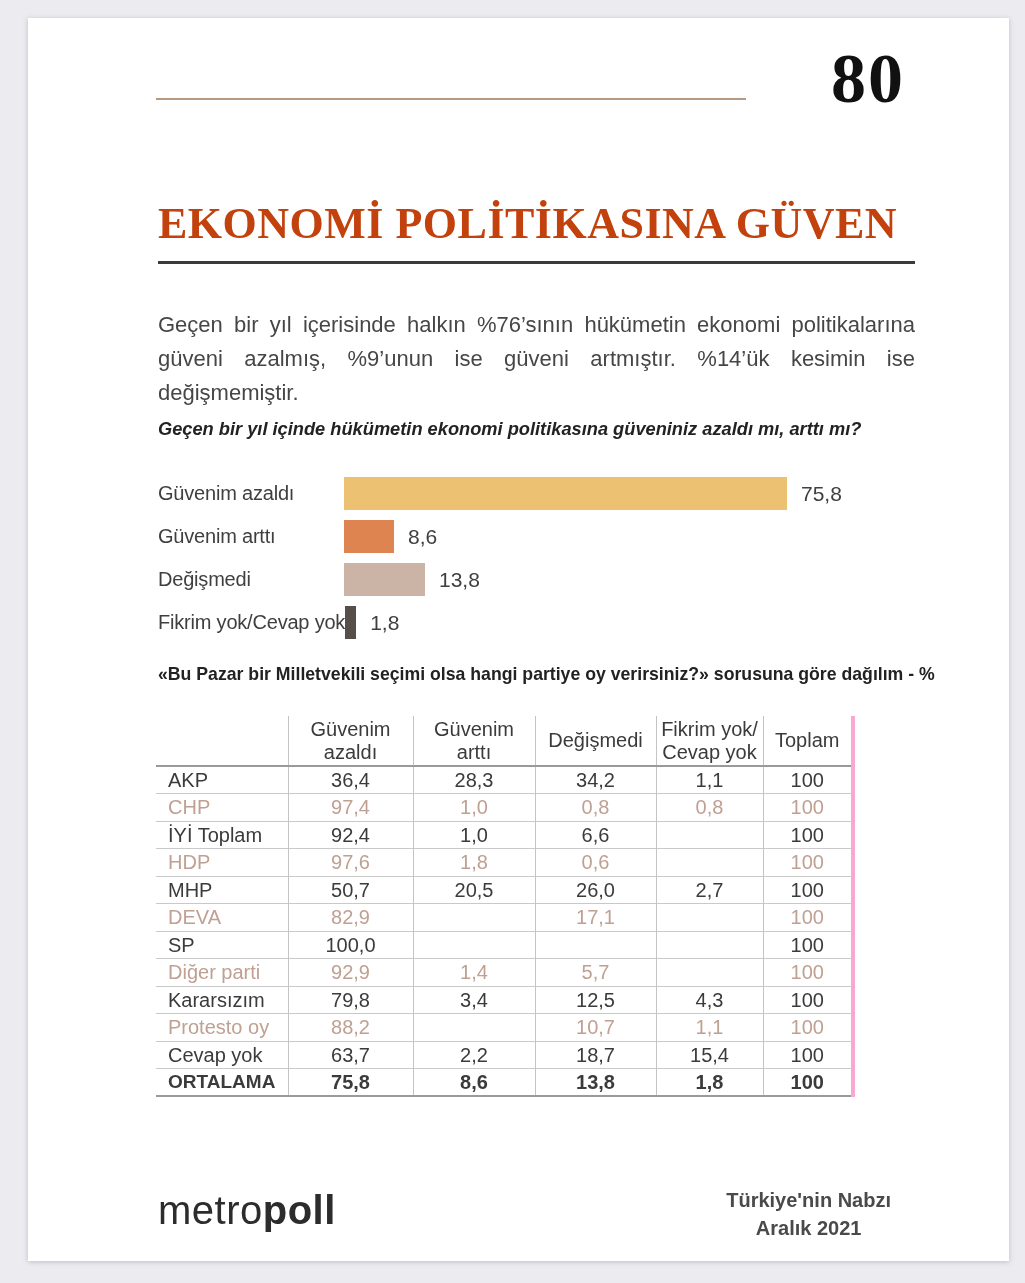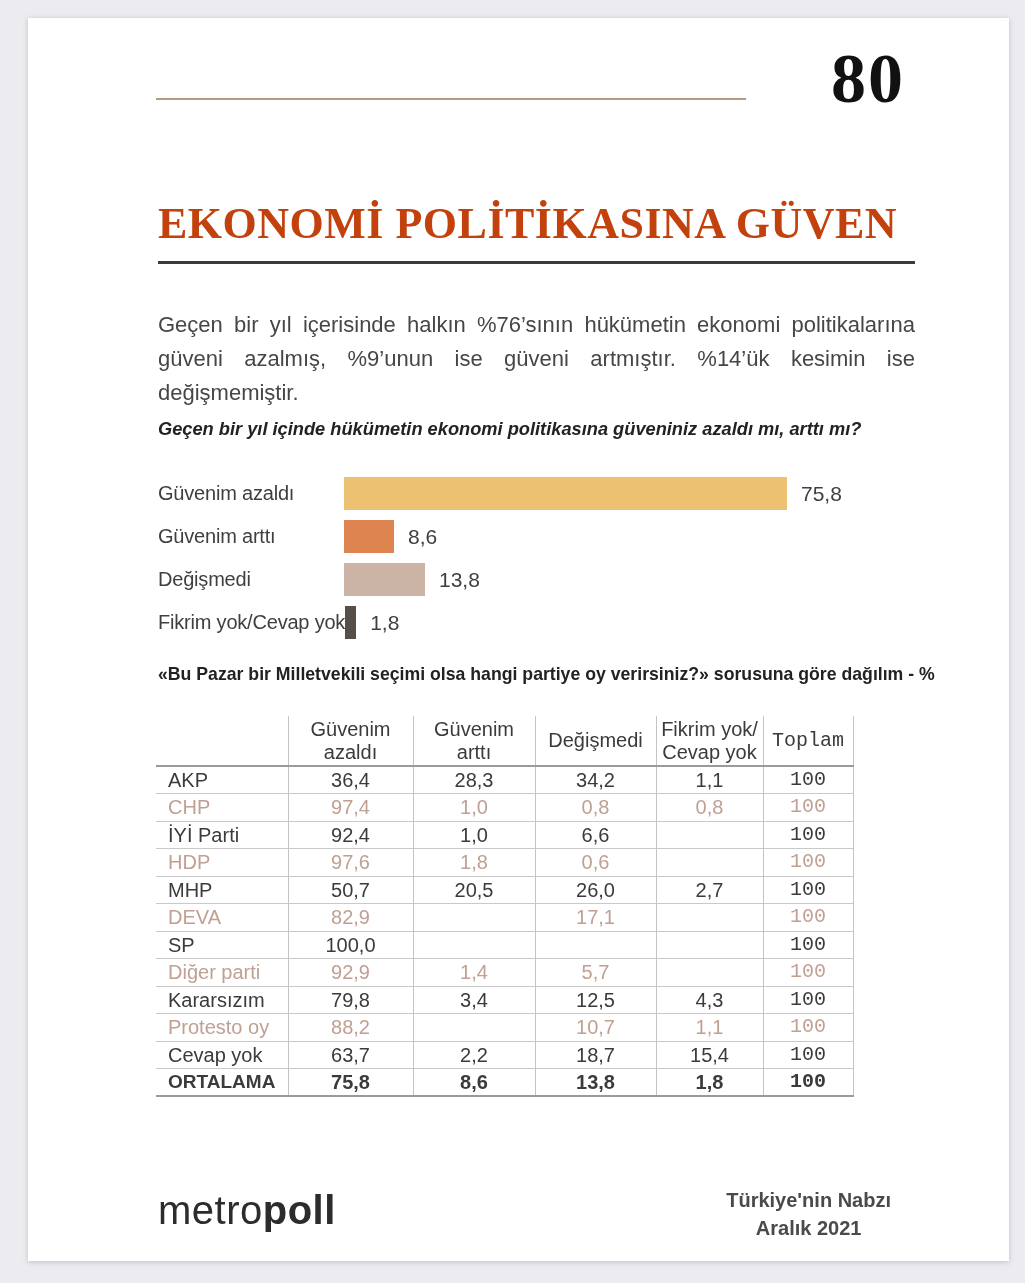--- a/index.html
+++ b/index.html
@@ -135,21 +135,21 @@
     font-family: "Liberation Sans", sans-serif;
   }
   .crosstab th, .crosstab td {
     border-left: 1px solid #c4c4c4;
     font-weight: normal;
     text-align: center;
     vertical-align: middle;
     overflow: hidden;
   }
   .crosstab th:first-child, .crosstab td:first-child { border-left: none; }
-  .crosstab th:last-child, .crosstab td:last-child { border-right: 1px solid #f9a8d4; font-family: Liberation Mono, monospace; }
+  .crosstab th:last-child, .crosstab td:last-child { border-right: 4px solid #f9a8d4; }
   .crosstab thead th {
     height: 50px;
     font-size: 20px;
     line-height: 23px;
     color: #3b3b3b;
     white-space: pre-line;
     border-bottom: 2px solid #9a9a9a;
   }
   .crosstab tbody td {
     height: 27.5px;
@@ -266,21 +266,21 @@
           </tr>
           <tr class="tone-light">
             <td>CHP</td>
             <td>97,4</td>
             <td>1,0</td>
             <td>0,8</td>
             <td>0,8</td>
             <td>100</td>
           </tr>
           <tr class="tone-dark">
-            <td>İYİ Parti</td>
+            <td>İYİ Toplam</td>
             <td>92,4</td>
             <td>1,0</td>
             <td>6,6</td>
             <td></td>
             <td>100</td>
           </tr>
           <tr class="tone-light">
             <td>HDP</td>
             <td>97,6</td>
             <td>1,8</td>

